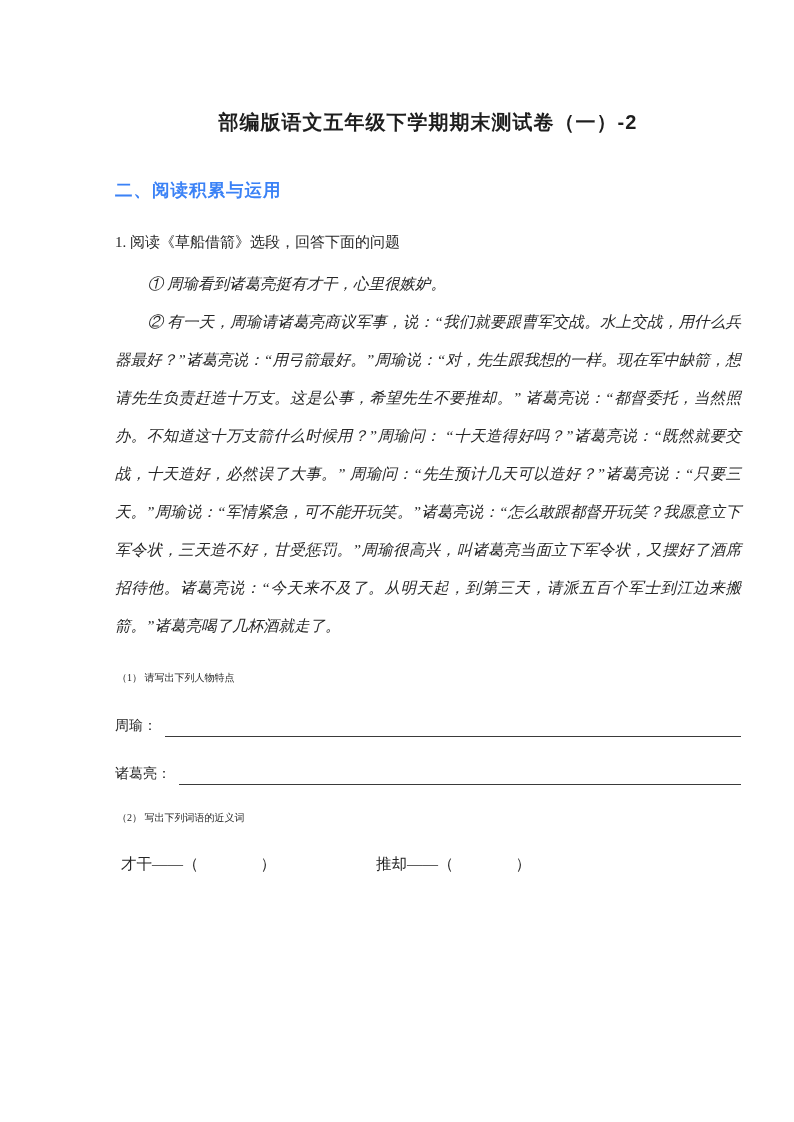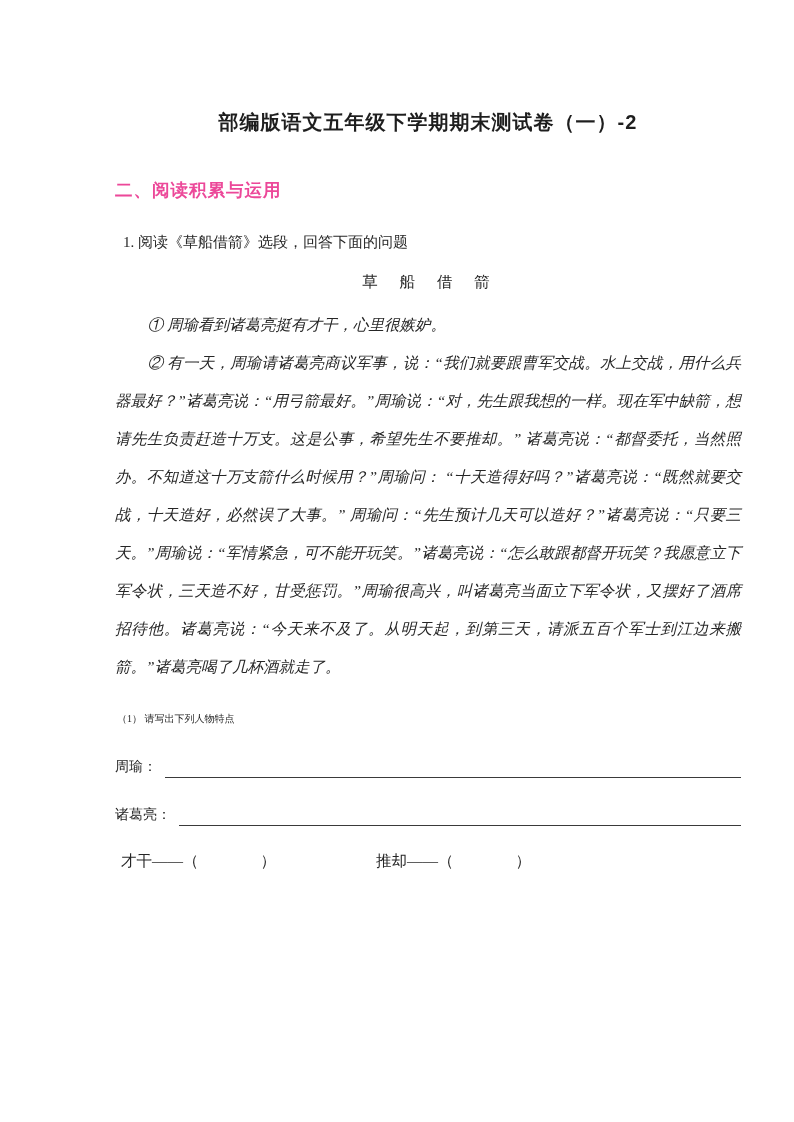--- a/index.html
+++ b/index.html
@@ -27,26 +27,26 @@
     margin: 0;
     color: #1e1e1e;
   }
   .section-heading {
     font-family: "Liberation Sans", "DejaVu Sans", sans-serif;
     font-weight: bold;
     font-size: 17.5px;
     line-height: 24px;
     margin: 42px 0 0 0;
     letter-spacing: 1px;
-    color: #ec4899;
+    color: #3b82f6;
   }
   .q-intro {
     font-size: 15px;
     line-height: 22px;
-    margin: 29px 0 0 8px;
+    margin: 29px 0 0 0;
   }
   .passage-title {
     font-size: 15.5px;
     font-weight: normal;
     line-height: 24px;
     text-align: center;
     margin: 17px 0 0 0;
     letter-spacing: 4px;
     word-spacing: 10px;
   }
@@ -96,38 +96,38 @@
 <body>
 
 <div class="page">
 
   <h1 class="doc-title">部编版语文五年级下学期期末测试卷（一）-2</h1>
 
   <h2 class="section-heading">二、阅读积累与运用</h2>
 
   <p class="q-intro">1. 阅读《草船借箭》选段，回答下面的问题</p>
 
-  <h3 class="passage-title">草 船 借 箭</h3>
 
   <p class="passage-para first">① 周瑜看到诸葛亮挺有才干，心里很嫉妒。</p>
 
   <p class="passage-para">② 有一天，周瑜请诸葛亮商议军事，说：“我们就要跟曹军交战。水上交战，用什么兵器最好？”诸葛亮说：“用弓箭最好。”周瑜说：“对，先生跟我想的一样。现在军中缺箭，想请先生负责赶造十万支。这是公事，希望先生不要推却。” 诸葛亮说：“都督委托，当然照办。不知道这十万支箭什么时候用？”周瑜问： “十天造得好吗？”诸葛亮说：“既然就要交战，十天造好，必然误了大事。” 周瑜问：“先生预计几天可以造好？”诸葛亮说：“只要三天。”周瑜说：“军情紧急，可不能开玩笑。”诸葛亮说：“怎么敢跟都督开玩笑？我愿意立下军令状，三天造不好，甘受惩罚。”周瑜很高兴，叫诸葛亮当面立下军令状，又摆好了酒席招待他。诸葛亮说：“今天来不及了。从明天起，到第三天，请派五百个军士到江边来搬箭。”诸葛亮喝了几杯酒就走了。</p>
 
   <p class="sub-q-label">（1） 请写出下列人物特点</p>
 
   <div class="blank-row">
     <span>周瑜：</span>
     <span class="fill-line"></span>
   </div>
 
   <div class="blank-row">
     <span>诸葛亮：</span>
     <span class="fill-line"></span>
   </div>
 
+  <p class="sub-q-label">（2） 写出下列词语的近义词</p>
 
   <div class="synonym-grid">
 
     <div class="synonym-item">
       <span>才干</span><span>——（</span><span class="paren-gap"></span><span>）</span>
     </div>
 
 
     <div class="synonym-item">
       <span>推却</span><span>——（</span><span class="paren-gap"></span><span>）</span>

